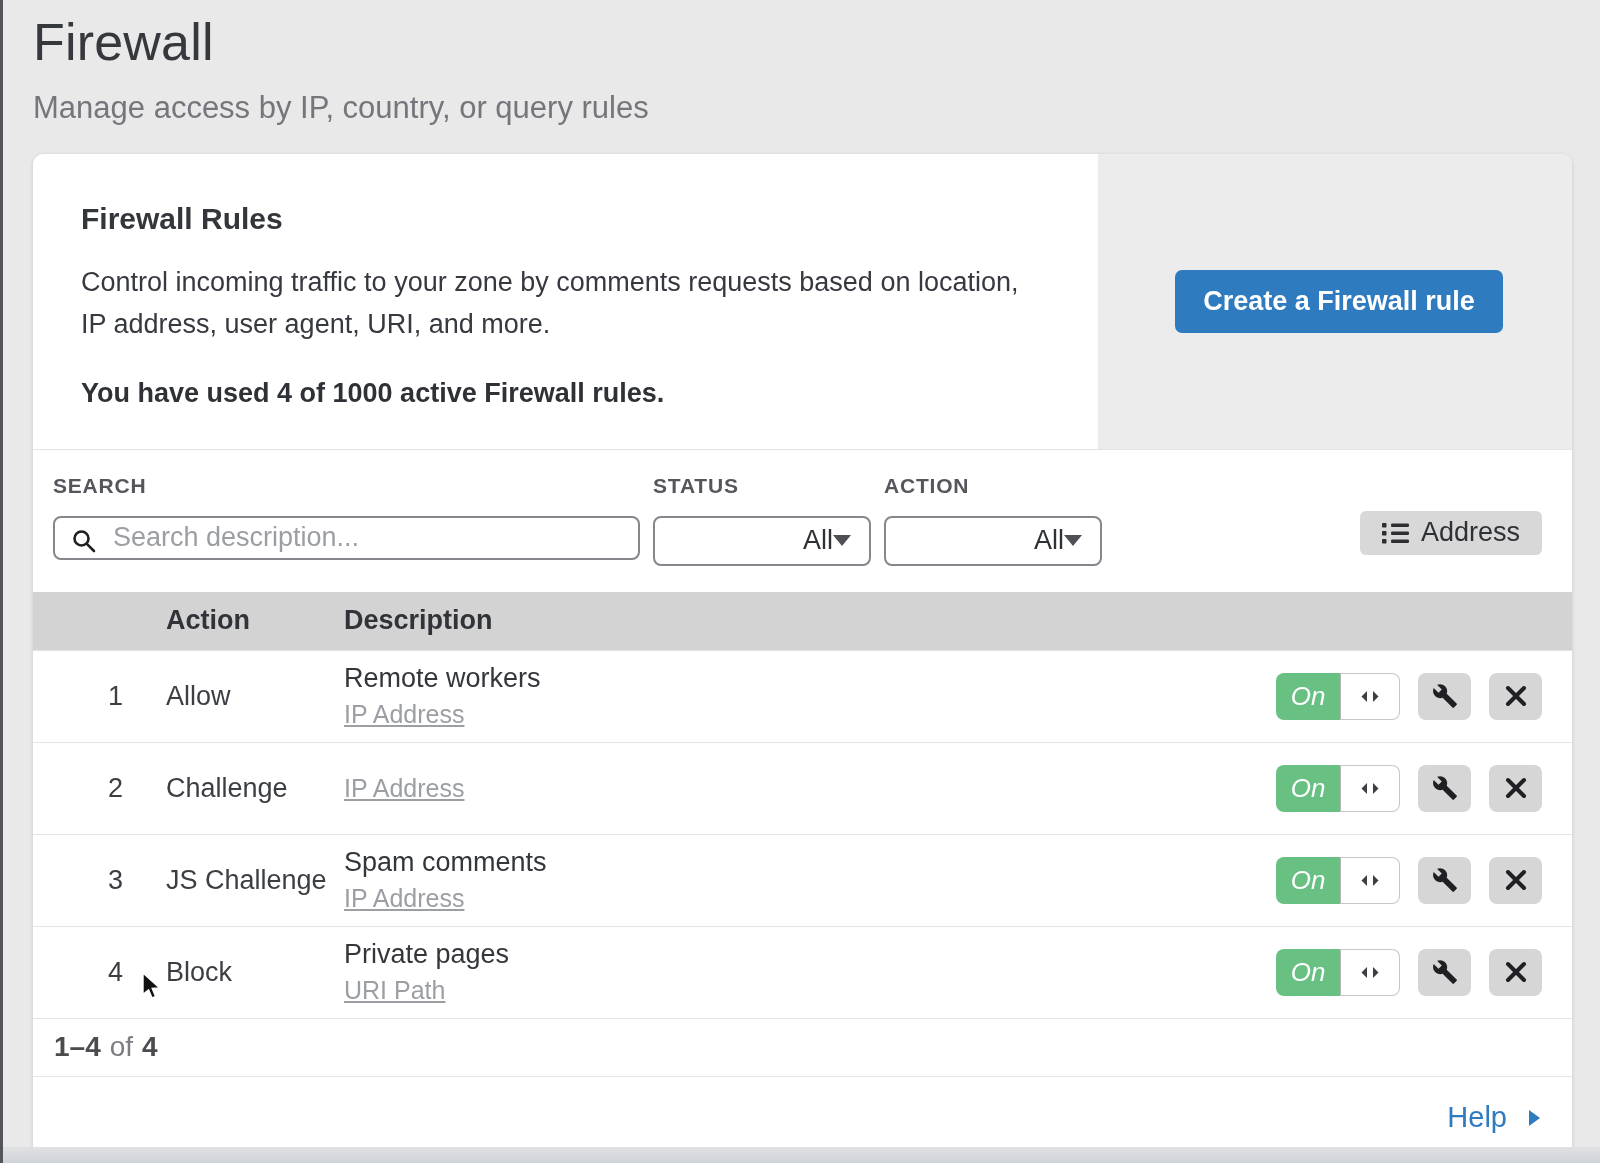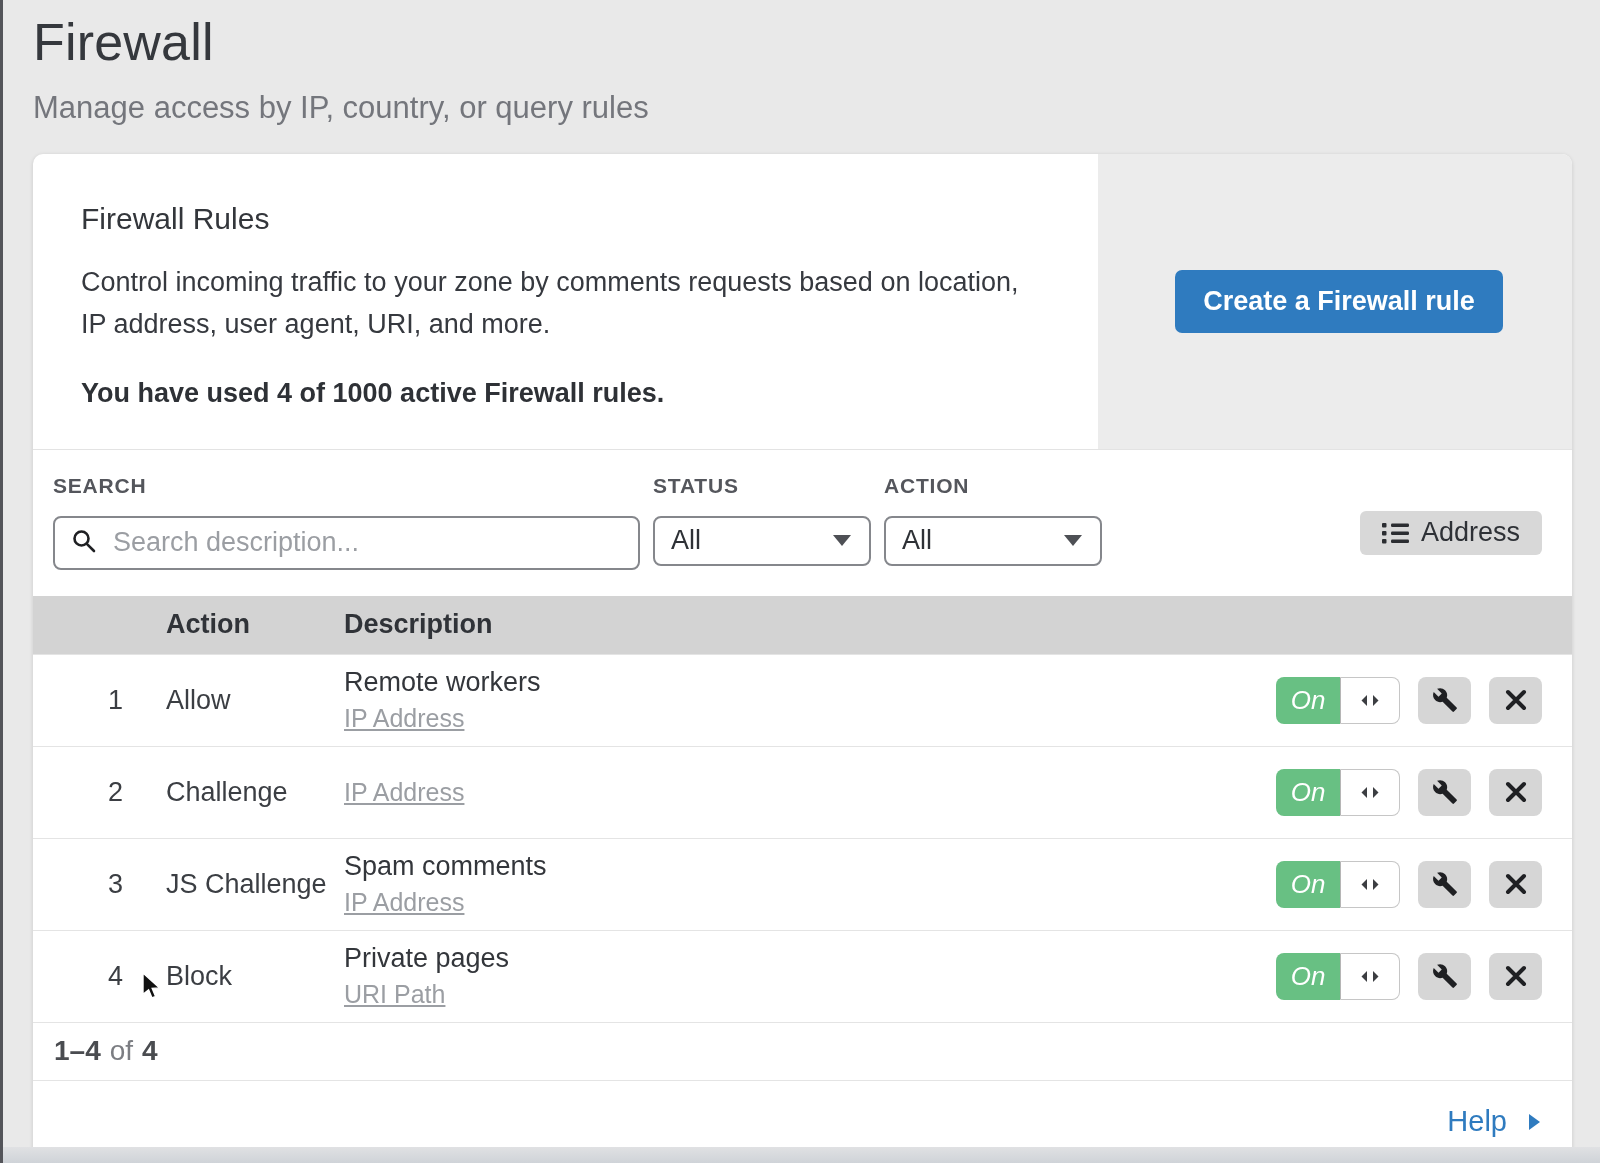--- a/index.html
+++ b/index.html
@@ -36,21 +36,21 @@
   
   .panel {
     background: #ffffff; border-radius: 10px;
     box-shadow: 0 1px 4px rgba(0,0,0,0.14);
     overflow: hidden;
   }
 
   
   .intro { display: flex; min-height: 282px; border-bottom: 1px solid #e3e3e3; }
   .intro-text { flex: 1 1 auto; padding: 48px 50px 40px 48px; }
-  .intro-text h2 { font-size: 30px; font-weight: 400; color: #33363b; margin-bottom: 26px; }
+  .intro-text h2 { font-size: 30px; font-weight: 700; color: #33363b; margin-bottom: 26px; }
   .intro-text .desc {
     font-size: 27px; line-height: 1.55; color: #36393f; max-width: 950px; margin-bottom: 32px;
   }
   .intro-text .usage { font-size: 27px; font-weight: 700; color: #2e3136; }
   .cta-panel {
     flex: 0 0 474px; background: #ececec;
     display: flex; align-items: center; justify-content: center; padding-left: 8px;
   }
   .btn-primary {
     background: var(--accent); color: #fff; border: none; cursor: pointer;
@@ -61,30 +61,30 @@
   
   .filters {
     display: flex; align-items: flex-start; padding: 24px 30px 26px 20px;
   }
   .field label {
     display: block; font-size: 21px; font-weight: 700; letter-spacing: 0.8px;
     color: #54565c; margin-bottom: 18px;
   }
   .input-wrap { position: relative; }
   .input-wrap input {
-    width: 587px; height: 54px; border: 2px solid #85878c; border-radius: 8px;
+    width: 587px; height: 44px; border: 2px solid #85878c; border-radius: 8px;
     font-family: inherit; font-size: 27px; color: #36393f;
     padding: 0 16px 0 58px; outline: none; background: #fff;
   }
   .input-wrap input::placeholder { color: #9b9ea3; }
   .search-icon { position: absolute; left: 18px; top: 12px; }
   .field + .field { margin-left: 13px; }
   .select {
     width: 218px; height: 50px; border: 2px solid #85878c; border-radius: 8px;
-    background: #fff; display: flex; align-items: center; justify-content: space-between;
+    background: #fff; display: flex; align-items: center; justify-content: flex-end;
     padding: 0 18px 0 16px; font-size: 27px; color: #2e3136; cursor: pointer;
   }
   .caret {
     width: 0; height: 0; border-left: 9px solid transparent;
     border-right: 9px solid transparent; border-top: 11px solid #4e5055;
   }
   .filters .spacer { flex: 1 1 auto; }
   .btn-ordering {
     margin-top: 37px; height: 44px; background: #d8d8d8; border: none; cursor: pointer;
     border-radius: 6px; display: flex; align-items: center; gap: 12px;

